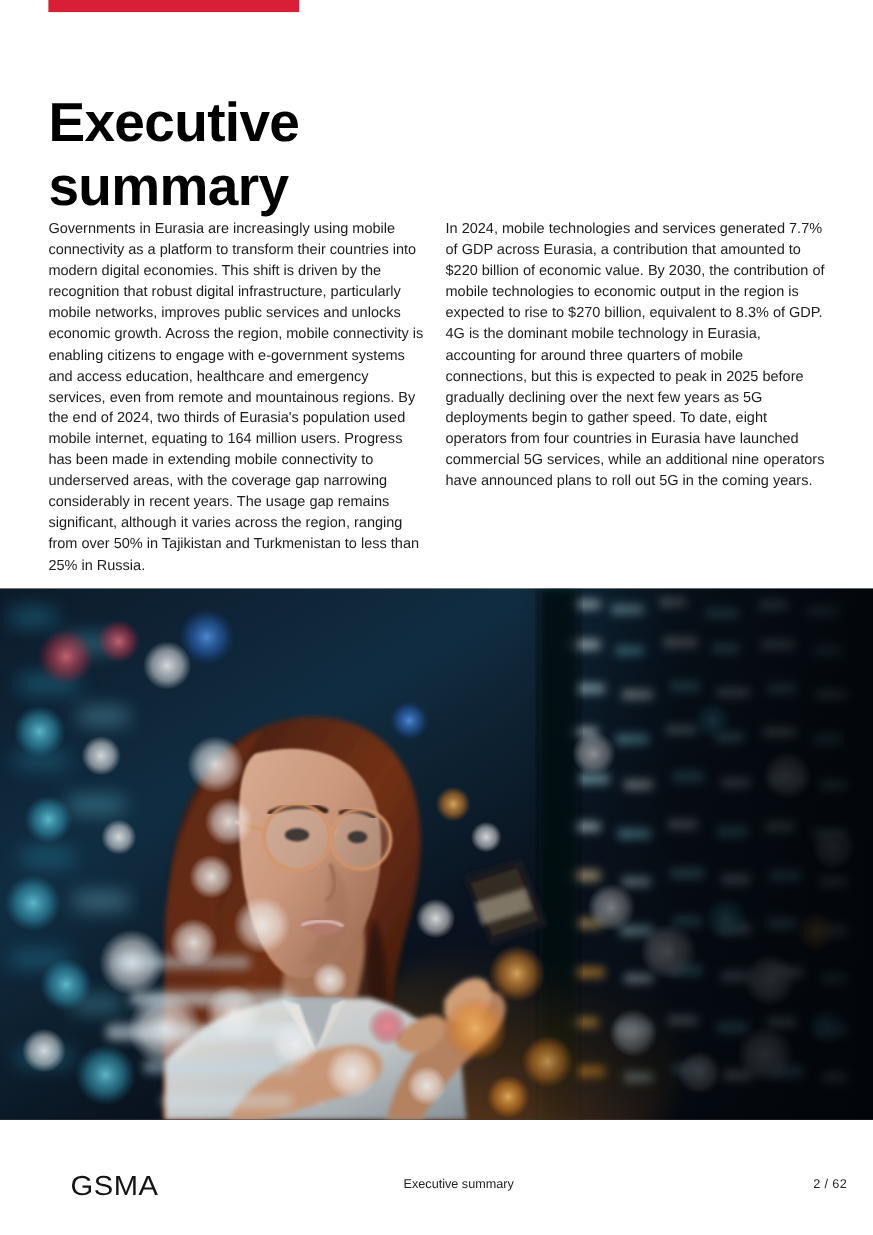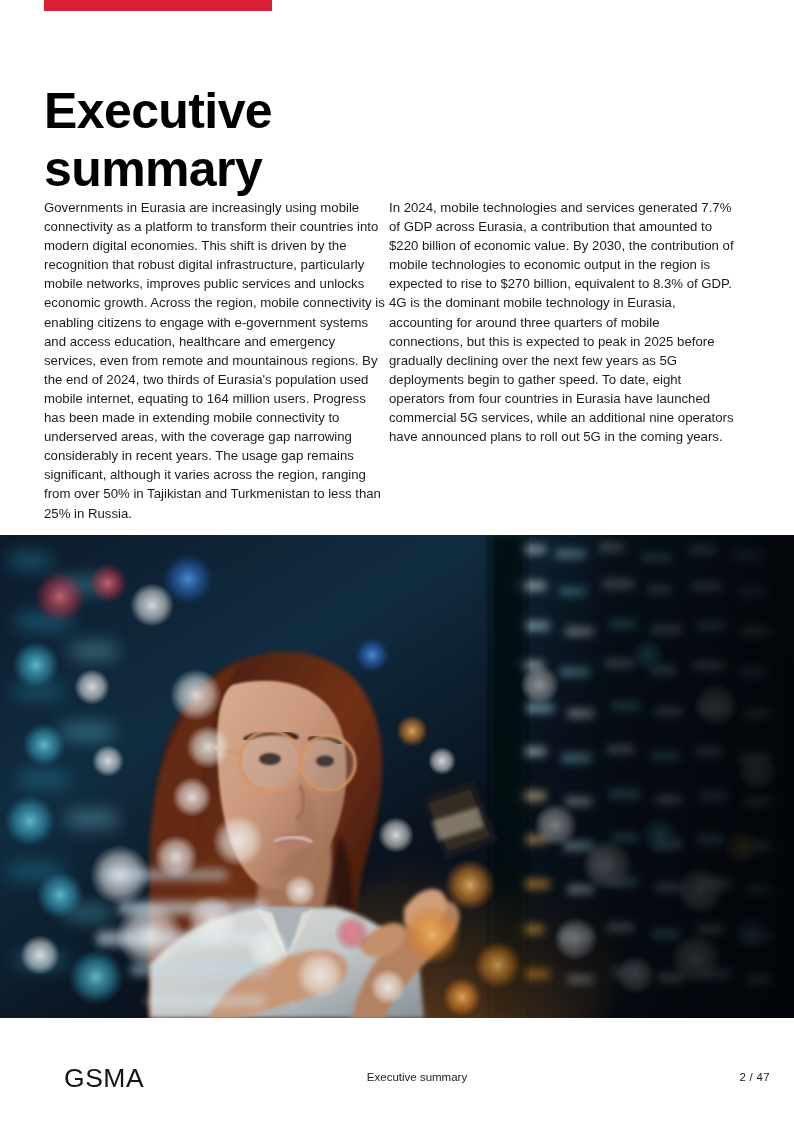--- a/index.html
+++ b/index.html
@@ -41,21 +41,21 @@
     white-space: pre-line;
   }
 
   
   .body-columns {
     position: absolute;
     left: 44px;
     top: 198px;
     width: 706px;
     display: flex;
-    gap: 0;
+    gap: 16px;
   }
   .body-col {
     width: 345px;
     font-size: 13.2px;
     line-height: 19.1px;
     color: #1c1c1c;
     font-weight: 400;
   }
   .body-col p {
     margin: 0;
@@ -420,14 +420,14 @@
     </g>
 
     <rect x="470" y="0" width="324" height="483" fill="url(#rightDark)"></rect>
     <rect x="0" y="0" width="794" height="483" fill="#000000" opacity="0.06"></rect>
   </svg>
 </div>
 
 <div class="footer">
   <div class="footer-logo">GSMA</div>
   <div class="footer-center">Executive summary</div>
-  <div class="footer-page">2 / 47</div>
+  <div class="footer-page">2 / 62</div>
 </div>
 
 </body></html>

